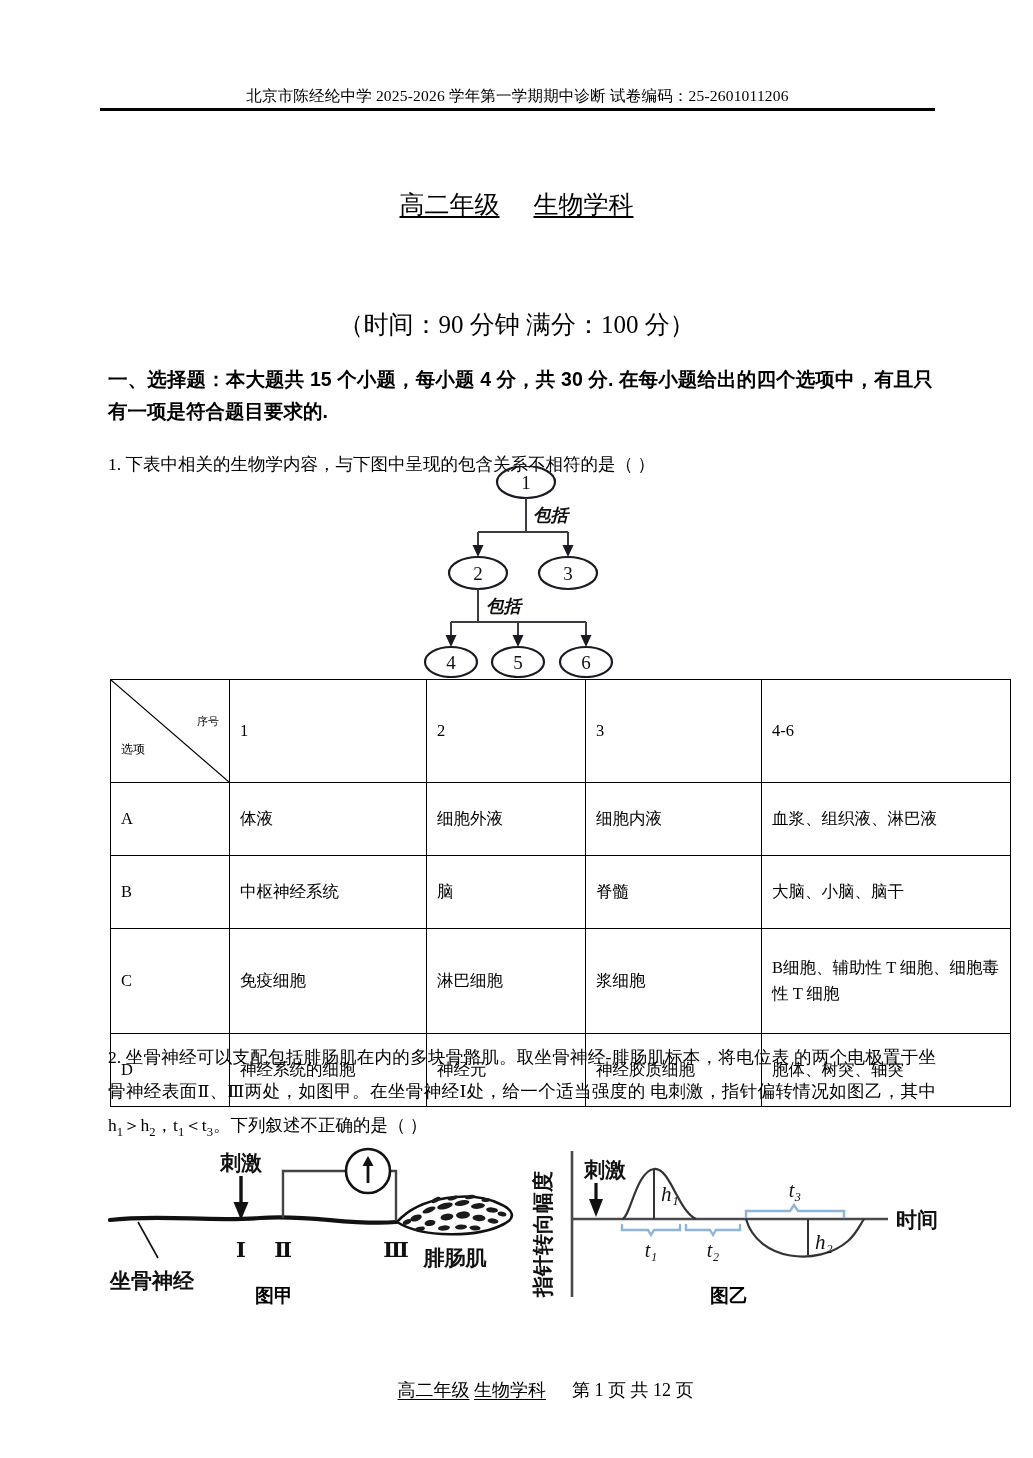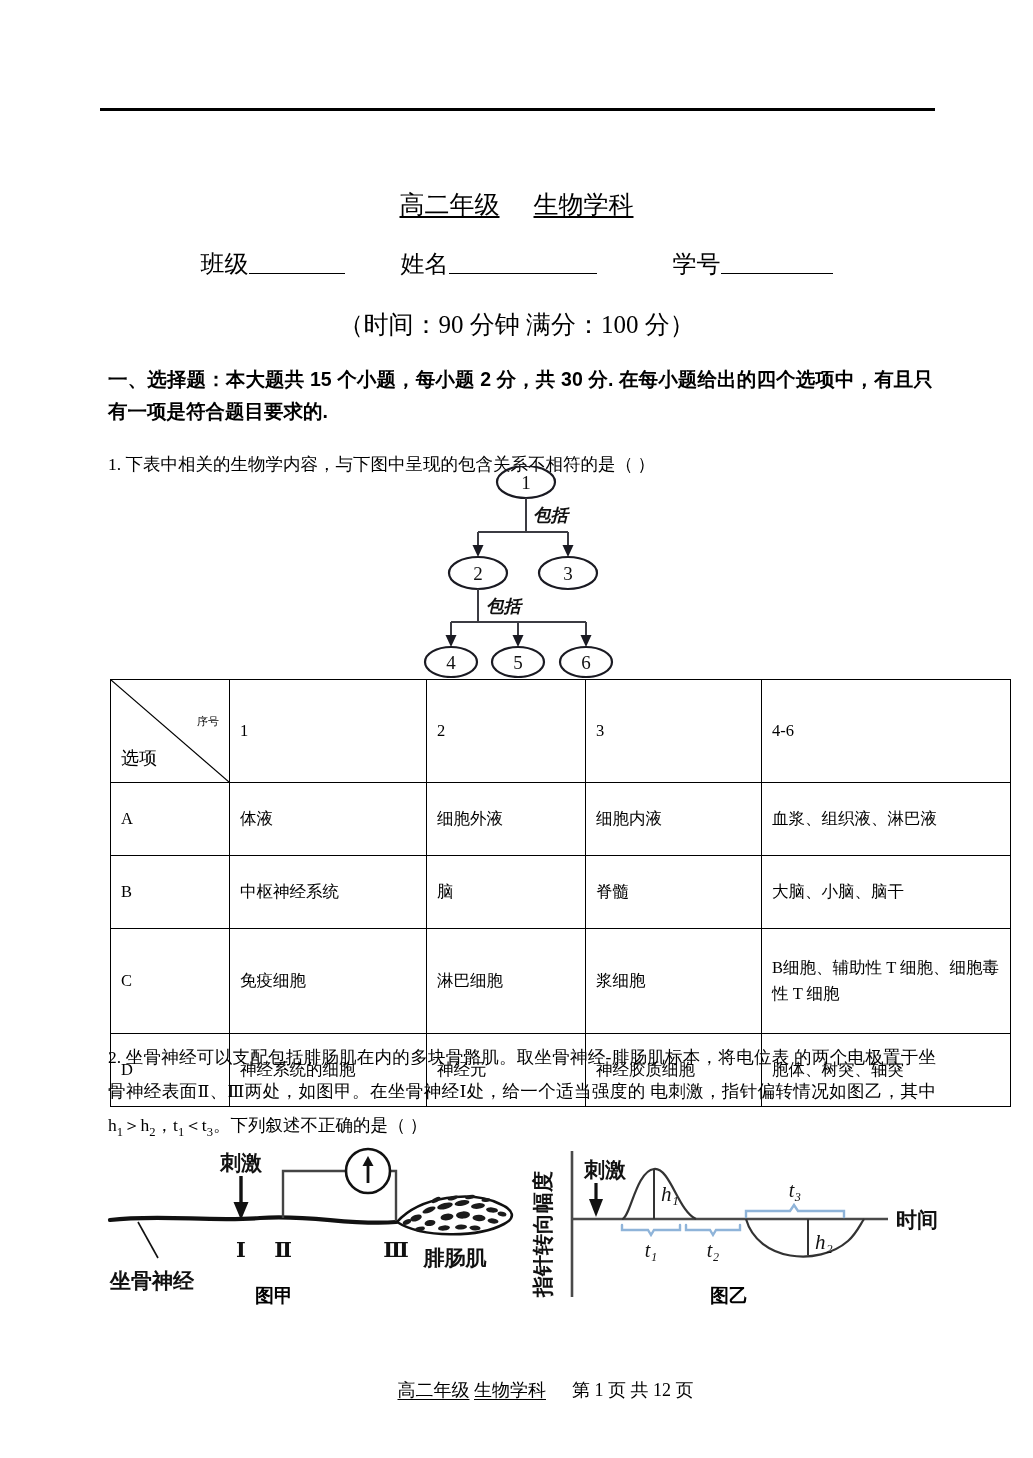--- a/index.html
+++ b/index.html
@@ -165,22 +165,22 @@
   .hdr-cell .lbl-a {
     position: absolute;
     right: 10px;
     top: 9px;
     font-size: 11px;
     margin-top: 24px;
   }
   .hdr-cell .lbl-b {
     position: absolute;
     left: 10px;
-    bottom: 9px;
-    font-size: 18px;
+    bottom: 23px;
+    font-size: 12px;
   }
   .r-tall td { height: 84px; }
   .r-norm td { height: 54px; }
   .r-big  td { height: 86px; }
 
   
   .q2-stem {
     position: absolute;
     left: 108px;
     top: 1040px;
@@ -232,34 +232,32 @@
     text-decoration: underline;
     text-underline-offset: 3px;
   }
   .sp { display: inline-block; width: 26px; }
 </style>
 </head>
 <body>
 
 <div class="page">
 
+  <div class="run-head">北京市陈经纶中学  2025-2026 学年第一学期期中诊断  试卷编码：25-2601011206</div>
   <div class="head-rule"></div>
 
 
   <div class="subject-line">
     <span class="ul">高二年级</span><span class="gap-sm"></span><span class="ul">生物学科</span>
   </div>
 
-  <div class="fields">
-    <span class="fld"><span>班级</span><span class="blank b-class"></span></span><span class="gap-md"></span><span class="fld"><span>姓名</span><span class="blank b-name"></span></span><span class="gap-lg"></span><span class="fld"><span>学号</span><span class="blank b-id"></span></span>
-  </div>
 
   <div class="timescore">（时间：90 分钟        满分：100 分）</div>
 
-  <div class="sec-head">一、选择题：本大题共 15 个小题，每小题 2 分，共 30 分. 在每小题给出的四个选项中，有且只有一项是符合题目要求的.</div>
+  <div class="sec-head">一、选择题：本大题共 15 个小题，每小题 4 分，共 30 分. 在每小题给出的四个选项中，有且只有一项是符合题目要求的.</div>
 
   <div class="q1-stem">1. 下表中相关的生物学内容，与下图中呈现的包含关系不相符的是（        ）</div>
 
   <div class="hier">
     <svg width="256" height="212" viewBox="0 0 256 212">
       <g fill="none" stroke="#1a1a22" stroke-width="2.2">
         <ellipse cx="128" cy="16" rx="29" ry="16"></ellipse>
         <ellipse cx="80" cy="107" rx="29" ry="16"></ellipse>
         <ellipse cx="170" cy="107" rx="29" ry="16"></ellipse>
         <ellipse cx="53" cy="196" rx="26" ry="15"></ellipse>

